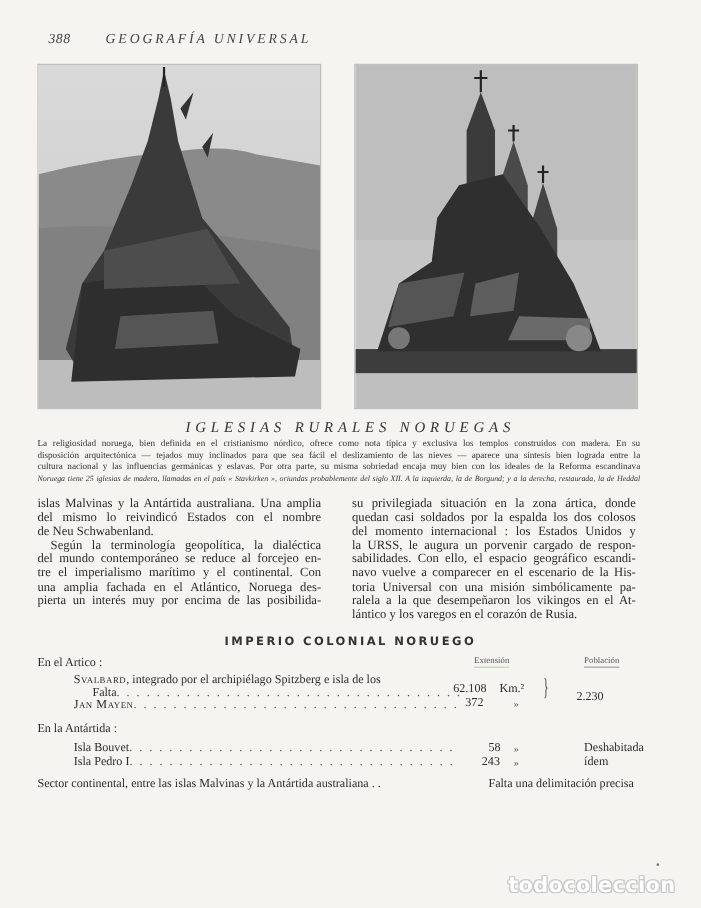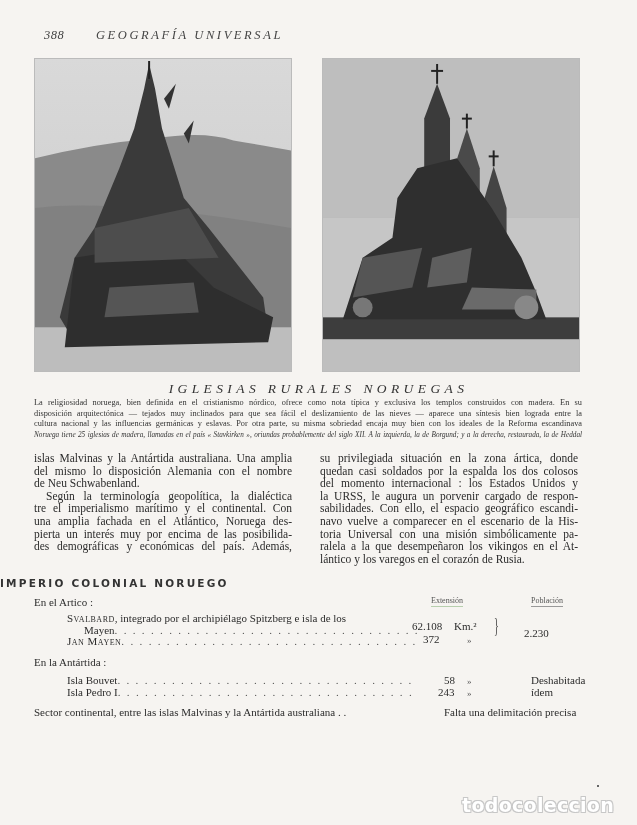--- a/index.html
+++ b/index.html
@@ -20,21 +20,21 @@
     .caption .line { display: block; white-space: nowrap; overflow: hidden; text-align-last: justify; }
     .caption .credits { font-style: italic; font-size: 7.2px; }
 
     .col { position: absolute; top: 452px; width: 258px; font-size: 11.5px; line-height: 12.6px; color: #2b2b2b; }
     .col-left { left: 34px; }
     .col-right { left: 320px; }
     .col .l { display: block; white-space: nowrap; text-align: justify; text-align-last: justify; }
     .col .l.last { text-align-last: left; }
     .col .l.indent { text-indent: 12px; }
 
-    .table-title { position: absolute; left: 0; width: 637px; top: 577px; font-family: "DejaVu Sans", sans-serif; font-weight: bold; font-size: 10.5px; letter-spacing: 2.2px; color: #333; }
+    .table-title { position: absolute; left: 0; width: 637px; top: 577px; text-align: center; font-family: "DejaVu Sans", sans-serif; font-weight: bold; font-size: 10.5px; letter-spacing: 2.2px; color: #333; }
 
     .colhead { position: absolute; top: 596px; font-size: 8px; color: #555; border-bottom: 1px solid #b7cfae; padding-bottom: 1px; }
     .colhead-ext { left: 431px; }
     .colhead-pop { left: 531px; border-bottom-color: #999; }
 
     .tbl { position: absolute; left: 34px; width: 560px; font-size: 11px; color: #2c2c2c; }
     .tbl .row { position: absolute; white-space: nowrap; }
     .group { left: 0; }
     .entry { left: 33px; }
     .entry-cont { left: 50px; }
@@ -108,27 +108,27 @@
 <div class="fig-title">IGLESIAS RURALES NORUEGAS</div>
 <div class="caption">
   <span class="line">La religiosidad noruega, bien definida en el cristianismo nórdico, ofrece como nota típica y exclusiva los templos construidos con madera. En su</span>
   <span class="line">disposición arquitectónica — tejados muy inclinados para que sea fácil el deslizamiento de las nieves — aparece una síntesis bien lograda entre la</span>
   <span class="line">cultura nacional y las influencias germánicas y eslavas. Por otra parte, su misma sobriedad encaja muy bien con los ideales de la Reforma escandinava</span>
   <span class="line credits">Noruega tiene 25 iglesias de madera, llamadas en el país « Stavkirken », oriundas probablemente del siglo XII. A la izquierda, la de Borgund; y a la derecha, restaurada, la de Heddal</span>
 </div>
 
 <div class="col col-left">
   <span class="l">islas Malvinas y la Antártida australiana. Una amplia</span>
-  <span class="l">del mismo lo disposición Alemania con el nombre</span>
+  <span class="l">del mismo lo reivindicó Estados con el nombre</span>
   <span class="l last">de Neu Schwabenland.</span>
   <span class="l indent">Según la terminología geopolítica, la dialéctica</span>
+  <span class="l">del mundo contemporáneo se reduce al forcejeo en-</span>
   <span class="l">tre el imperialismo marítimo y el continental. Con</span>
   <span class="l">una amplia fachada en el Atlántico, Noruega des-</span>
   <span class="l">pierta un interés muy por encima de las posibilida-</span>
-  <span class="l">des demográficas y económicas del país. Además,</span>
 </div>
 <div class="col col-right">
   <span class="l">su privilegiada situación en la zona ártica, donde</span>
   <span class="l">quedan casi soldados por la espalda los dos colosos</span>
   <span class="l">del momento internacional : los Estados Unidos y</span>
   <span class="l">la URSS, le augura un porvenir cargado de respon-</span>
   <span class="l">sabilidades. Con ello, el espacio geográfico escandi-</span>
   <span class="l">navo vuelve a comparecer en el escenario de la His-</span>
   <span class="l">toria Universal con una misión simbólicamente pa-</span>
   <span class="l">ralela a la que desempeñaron los vikingos en el At-</span>
@@ -140,21 +140,21 @@
 <div class="colhead colhead-pop">Población</div>
 
 <div class="tbl">
 
   <div class="row group" style="top:596px">En el Artico :</div>
 
   <div class="row entry" style="top:612px">
     <span class="sc">Svalbard</span><span>, integrado por el archipiélago Spitzberg e isla de los</span>
   </div>
   <div class="row entry-cont" style="top:624px; width:334px; overflow:hidden">
-    <span>Mayen</span><span class="dots">. . . . . . . . . . . . . . . . . . . . . . . . . . . . . . . . . . . . . . . . . . . . . . .</span>
+    <span>Falta</span><span class="dots">. . . . . . . . . . . . . . . . . . . . . . . . . . . . . . . . . . . . . . . . . . . . . . .</span>
   </div>
   <div class="val" style="top:620px; left:378px">62.108</div>
   <div class="val" style="top:620px; left:420px">Km.²</div>
   <div class="brace" style="top:614px; left:457px">}</div>
   <div class="pop" style="top:627px; left:490px">2.230</div>
 
   <div class="row entry" style="top:635px; width:348px; overflow:hidden">
     <span class="sc">Jan Mayen</span><span class="dots">. . . . . . . . . . . . . . . . . . . . . . . . . . . . . . . . . . . . . . . . . . . . . . .</span>
   </div>
   <div class="val" style="top:633px; left:389px">372</div>

